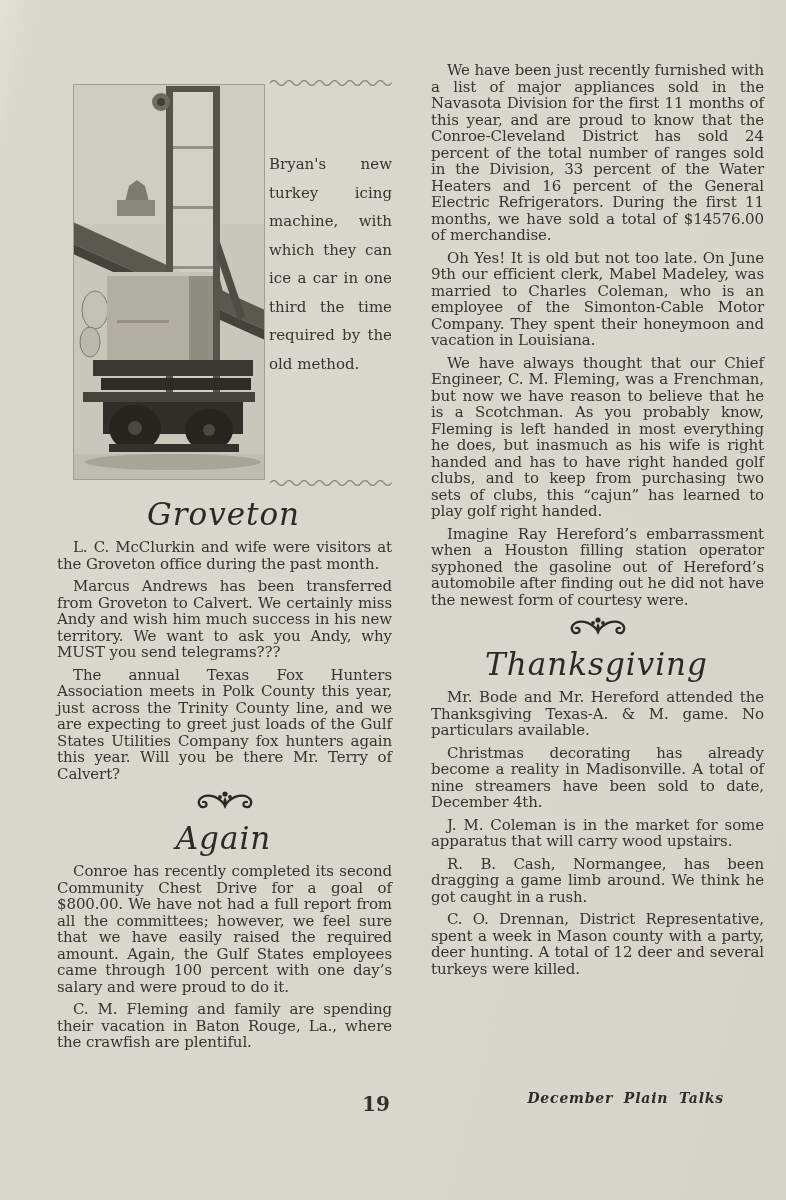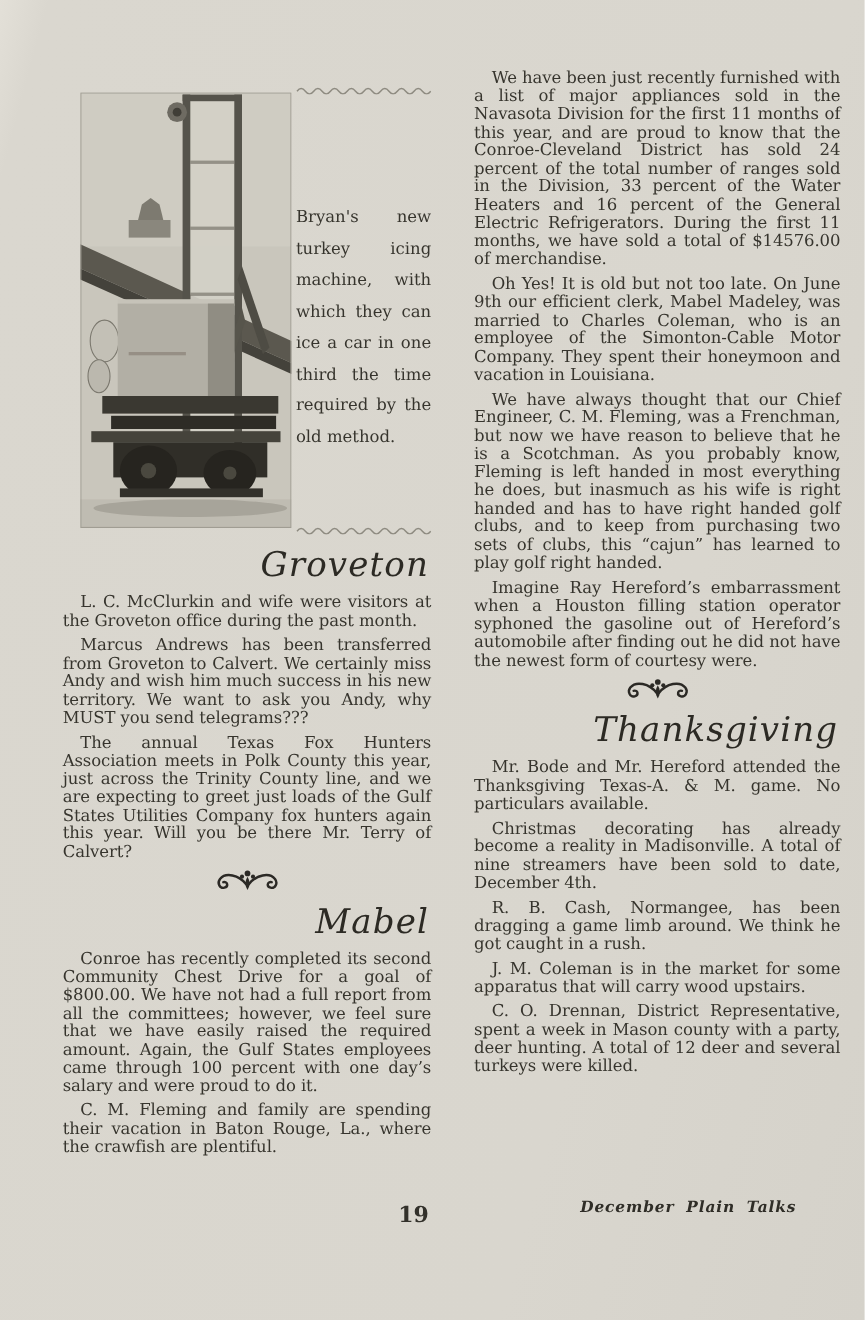--- a/index.html
+++ b/index.html
@@ -15,30 +15,30 @@
 
   p.body-par {
     margin:0 0 6px 0; text-indent:16px; text-align:justify;
     font-size:15px; line-height:16.5px; letter-spacing:-0.1px;
   }
 
   .figure { position:relative; height:432px; }
   .photo-wrap { position:absolute; left:16px; top:24px; width:192px; height:396px; }
   .caption-col {
     position:absolute; left:212px; top:18px; bottom:6px; width:123px;
-    display:flex; flex-direction:column;gap:33px;
+    display:flex; flex-direction:column;
   }
   .caption-text {
     margin-top:64px; font-size:15px; line-height:28.5px; text-align:justify;
   }
   .wavy { height:8px; }
   .wavy-bottom { margin-top:auto; }
 
   h2.script-head {
-    margin:4px 2px 7px 0; text-align:right;
+    margin:4px 2px 7px 0; text-align:center;
     font-size:31px; line-height:36px; font-style:italic; font-weight:500;
     letter-spacing:1px; color:#2c2a24;
   }
   .ornament { text-align:center; margin:4px 0 2px 0; height:28px; }
 
   .footer-pageno {
     position:absolute; left:362px; top:1092px;
     font-size:20px; font-weight:700; color:#33312b;
   }
   .footer-title {
@@ -130,21 +130,21 @@
         </g>
         <g fill="#2b2925">
           <circle cx="32" cy="6" r="2.6"></circle>
           <circle cx="27" cy="9" r="1.9"></circle>
           <circle cx="37" cy="9" r="1.9"></circle>
           <path d="M32,9 C29.5,13 29.5,17 32,21 C34.5,17 34.5,13 32,9 Z"></path>
         </g>
       </svg>
     </div>
 
-    <h2 class="script-head">Mabel</h2>
+    <h2 class="script-head">Again</h2>
     <p class="body-par">Conroe has recently completed its second Community Chest Drive for a goal of $800.00. We have not had a full report from all the committees; however, we feel sure that we have easily raised the required amount. Again, the Gulf States employees came through 100 percent with one day’s salary and were proud to do it.</p>
     <p class="body-par">C. M. Fleming and family are spending their vacation in Baton Rouge, La., where the crawfish are plentiful.</p>
   </div>
 
   <div class="col col-right">
     <p class="body-par">We have been just recently furnished with a list of major appliances sold in the Navasota Division for the first 11 months of this year, and are proud to know that the Conroe-Cleveland District has sold 24 percent of the total number of ranges sold in the Division, 33 percent of the Water Heaters and 16 percent of the General Electric Refrigerators. During the first 11 months, we have sold a total of $14576.00 of merchandise.</p>
     <p class="body-par">Oh Yes! It is old but not too late. On June 9th our efficient clerk, Mabel Madeley, was married to Charles Coleman, who is an employee of the Simonton-Cable Motor Company. They spent their honeymoon and vacation in Louisiana.</p>
     <p class="body-par">We have always thought that our Chief Engineer, C. M. Fleming, was a Frenchman, but now we have reason to believe that he is a Scotchman. As you probably know, Fleming is left handed in most everything he does, but inasmuch as his wife is right handed and has to have right handed golf clubs, and to keep from purchasing two sets of clubs, this “cajun” has learned to play golf right handed.</p>
     <p class="body-par">Imagine Ray Hereford’s embarrassment when a Houston filling station operator syphoned the gasoline out of Hereford’s automobile after finding out he did not have the newest form of courtesy were.</p>
 
@@ -159,20 +159,20 @@
           <circle cx="27" cy="9" r="1.9"></circle>
           <circle cx="37" cy="9" r="1.9"></circle>
           <path d="M32,9 C29.5,13 29.5,17 32,21 C34.5,17 34.5,13 32,9 Z"></path>
         </g>
       </svg>
     </div>
 
     <h2 class="script-head">Thanksgiving</h2>
     <p class="body-par">Mr. Bode and Mr. Hereford attended the Thanksgiving Texas-A. &amp; M. game. No particulars available.</p>
     <p class="body-par">Christmas decorating has already become a reality in Madisonville. A total of nine streamers have been sold to date, December 4th.</p>
+    <p class="body-par">J. M. Coleman is in the market for some apparatus that will carry wood upstairs.</p>
     <p class="body-par">R. B. Cash, Normangee, has been dragging a game limb around. We think he got caught in a rush.</p>
-    <p class="body-par">J. M. Coleman is in the market for some apparatus that will carry wood upstairs.</p>
     <p class="body-par">C. O. Drennan, District Representative, spent a week in Mason county with a party, deer hunting. A total of 12 deer and several turkeys were killed.</p>
   </div>
 
   <div class="footer-pageno">19</div>
   <div class="footer-title">December Plain Talks</div>
 </div>
 
 </body></html>

